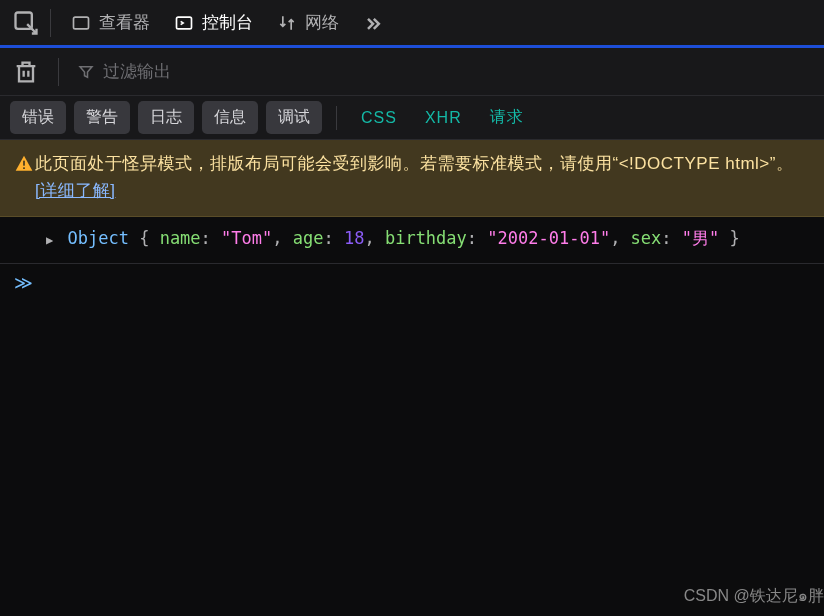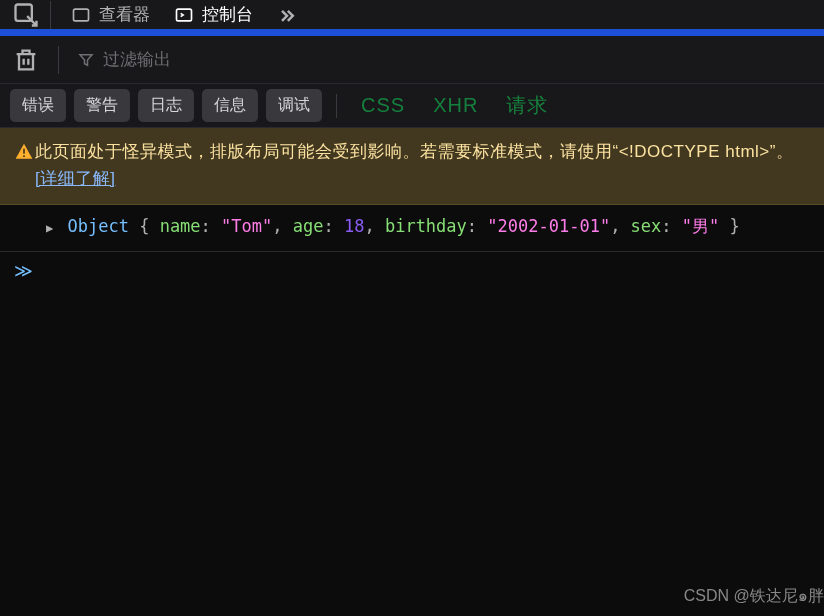--- a/index.html
+++ b/index.html
@@ -6,27 +6,27 @@
 body {
   width: 824px;
   height: 616px;
   background: #0c0c0d;
   font-family: -apple-system, BlinkMacSystemFont, "Segoe UI", sans-serif;
   color: #b1b1b3;
   overflow: hidden;
   position: relative;
 }
 .toolbar {
-  height: 36px;
+  height: 48px;
   background: #18181a;
   display: flex;
   align-items: center;
   padding: 0 12px;
   gap: 4px;
-  border-bottom: 7px solid #1d4ed8;
+  border-bottom: 3px solid #1d4ed8;
 }
 .toolbar-btn {
   display: flex;
   align-items: center;
   gap: 8px;
   padding: 6px 10px;
   color: #b1b1b3;
   font-size: 17px;
   cursor: pointer;
   border-radius: 3px;
@@ -85,22 +85,22 @@
   font-size: 16px;
   cursor: pointer;
 }
 .chip-divider {
   width: 1px;
   height: 24px;
   background: #3a3a3e;
   margin: 0 6px;
 }
 .text-toggle {
-  color: #15803d;
-  font-size: 20px;
+  color: #14b8a6;
+  font-size: 16px;
   padding: 5px 10px;
   cursor: pointer;
   letter-spacing: 1px;
 }
 .warning-row {
   background: #42381f;
   color: #fce2a1;
   display: flex;
   align-items: flex-start;
   padding: 10px 14px 12px 14px;
@@ -178,20 +178,26 @@
         <rect x="3" y="5" width="18" height="14" rx="2"></rect>
       </svg>
     <span>查看器</span>
   </div>
   <div class="toolbar-btn active">
     <svg viewBox="0 0 24 24" fill="none" stroke="#fff" stroke-width="2">
         <rect x="3" y="5" width="18" height="14" rx="2"></rect>
         <path d="M8 10 L11 12 L8 14"></path>
       </svg>
     <span>控制台</span>
+  </div>
+  <div class="toolbar-btn">
+    <svg viewBox="0 0 24 24" fill="none" stroke="#b1b1b3" stroke-width="2">
+        <path d="M7 4 L7 16 M4 13 L7 16 L10 13 M17 20 L17 8 M14 11 L17 8 L20 11"></path>
+      </svg>
+    <span>网络</span>
   </div>
   <div class="toolbar-btn">
     <svg viewBox="0 0 24 24" fill="none" stroke="#b1b1b3" stroke-width="3">
         <path d="M6 7 L12 13 L6 19 M13 7 L19 13 L13 19"></path>
       </svg>
   </div>
 </div>
 
 <div class="filter-bar">
   <div class="icon-btn">

